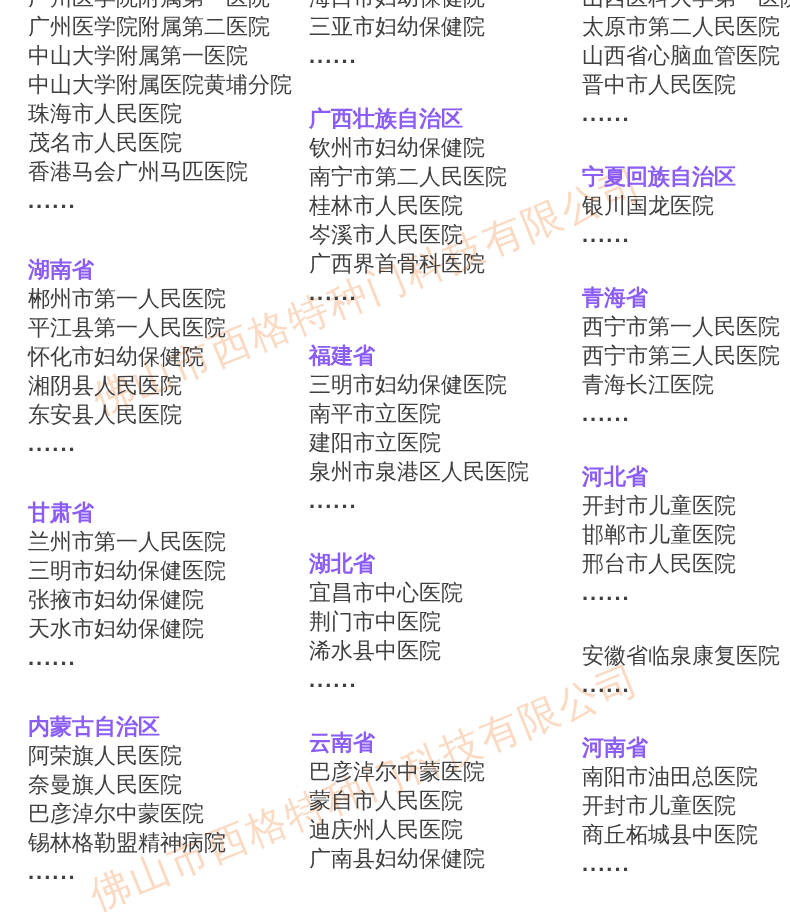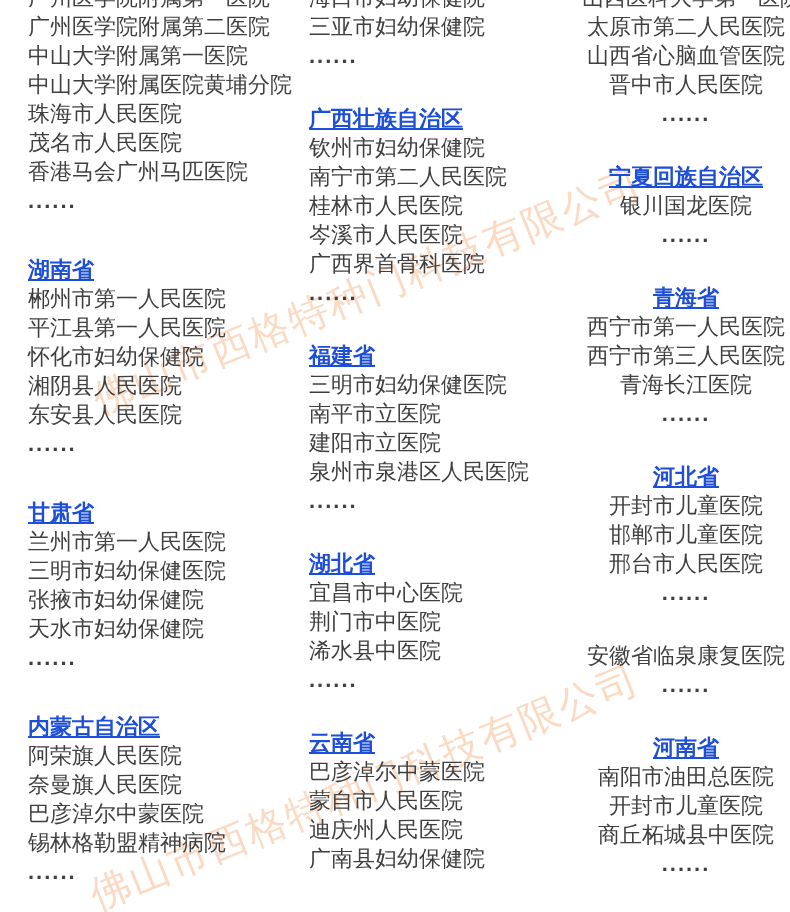--- a/index.html
+++ b/index.html
@@ -36,34 +36,33 @@
     position: absolute;
     top: 0;
     z-index: 1;
     width: 280px;
     font-size: 22px;
     line-height: 29px;
     color: #3f3f3f;
   }
   .col1 { left: 28px;  }
   .col2 { left: 309px; }
-  .col3 { left: 582px; width: 208px; text-align: center; }
+  .col3 { left: 582px; width: 208px; }
 
   .clip-top { height: 12px; overflow: hidden; }
   .clip-top .item { margin-top: -17px; }
 
   .spacer { height: 34px; }
   .col1 .spacer { height: 40px; }
 
   .header {
-    color: #1d4ed8;
+    color: #8b5cf6;
     font-weight: 700;
     line-height: 29px;
     white-space: nowrap;
-    text-decoration: underline;
   }
   .item {
     line-height: 29px;
     white-space: nowrap;
   }
   .dots {
     font-weight: 700;
     letter-spacing: 2px;
   }
 </style>

